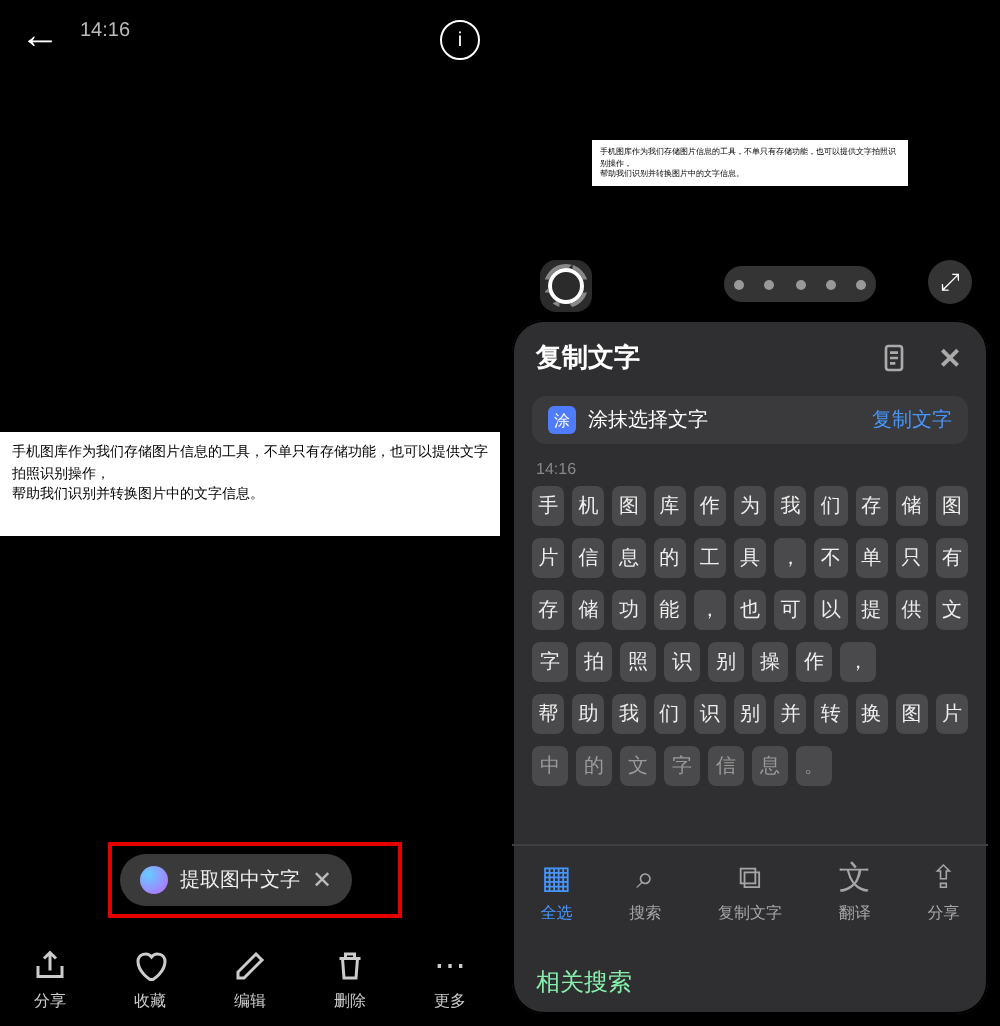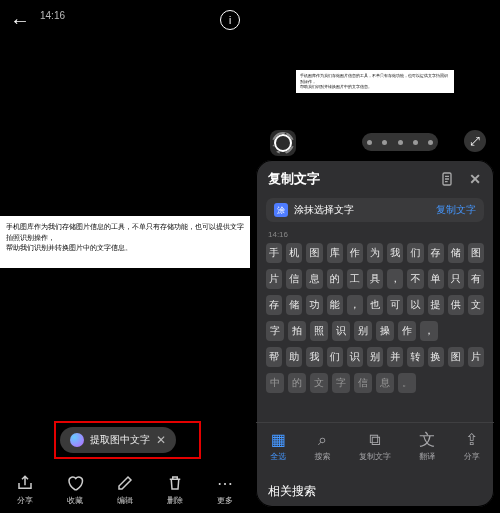--- a/index.html
+++ b/index.html
@@ -53,21 +53,21 @@
 .p-body .tlabel{font-size:8px;color:#888;margin:0 0 4px 2px}
 .charline{display:flex;gap:4px;margin-bottom:6px}
 .ch{width:18px;height:20px;background:#4a4a4c;border-radius:4px;display:flex;align-items:center;justify-content:center;font-size:10px;color:#eee}
 .charline.dim .ch{color:#9a9a9a}
 
 .p-tabs{position:absolute;left:0;right:0;bottom:36px;height:48px;display:flex;justify-content:space-around;align-items:center;border-top:1px solid #3f3f41}
 .tab{display:flex;flex-direction:column;align-items:center;gap:3px;font-size:8px;color:#a5a5a8}
 .tab.active{color:#4597ff}
 .tab .tic{font-size:16px;line-height:1}
 
-.p-foot{position:absolute;left:0;right:0;bottom:0;height:32px;display:flex;align-items:center;padding:0 12px;font-size:12px;color:#ffffff}
+.p-foot{position:absolute;left:0;right:0;bottom:0;height:32px;display:flex;align-items:center;padding:0 12px;font-size:12px;color:#86efac}
 </style>
 </head>
 <body>
 
 <div class="wrap">
 
   <div class="left">
     <div class="l-top">
       <div class="larr">←</div>
       <div class="dt">

